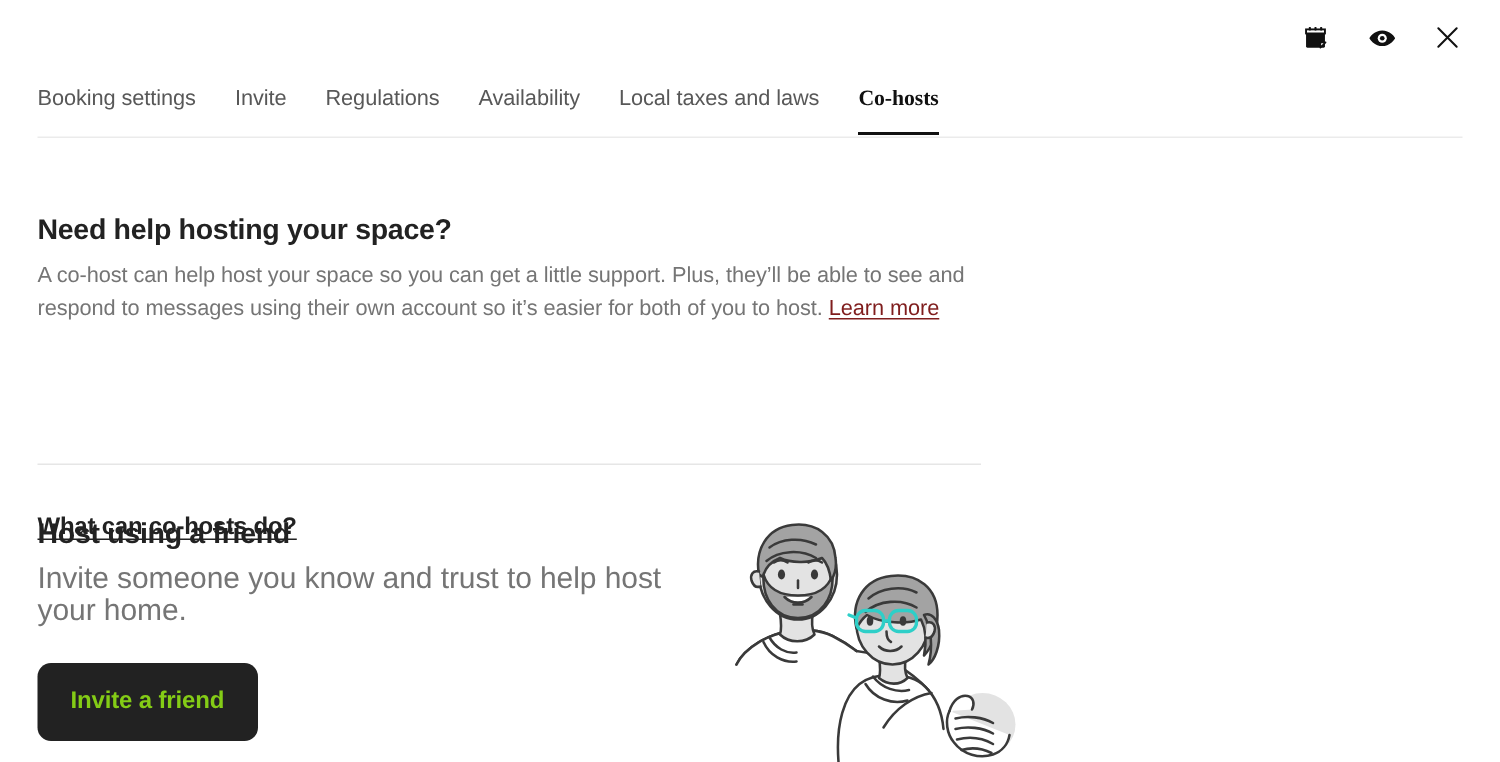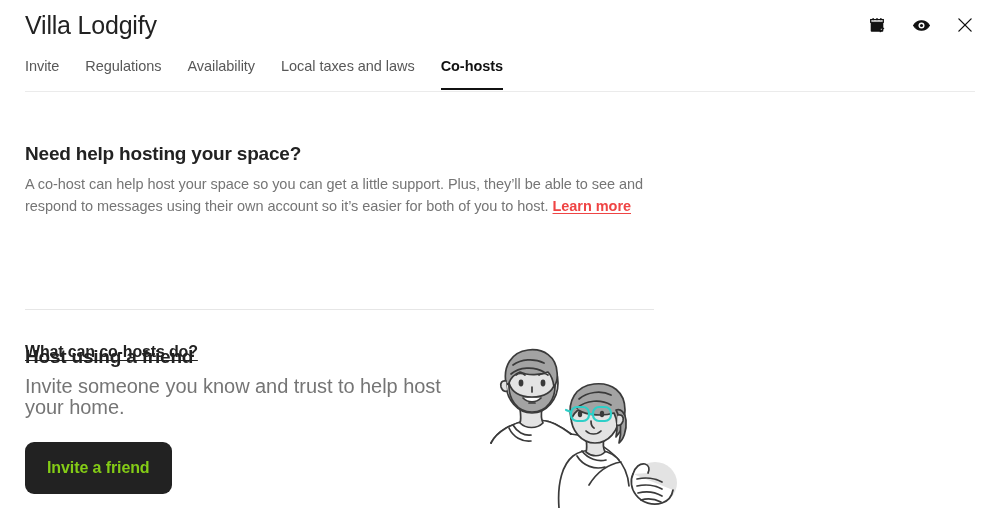--- a/index.html
+++ b/index.html
@@ -73,20 +73,21 @@
     cursor: pointer;
     white-space: nowrap;
     letter-spacing: -0.05px;
   }
 
   .tab:last-child { margin-right: 0; }
 
   .tab.active {
     color: #111111;
     font-weight: 700;
+    font-family: Liberation Serif, serif;
   }
 
   .tab.active::after {
     content: "";
     position: absolute;
     left: 0;
     right: 0;
     bottom: 0;
     height: 2px;
     background: #111111;
@@ -126,22 +127,22 @@
 
   .section-body {
     margin-top: 7px;
     font-size: 14.5px;
     line-height: 22px;
     color: #757575;
     letter-spacing: -0.05px;
   }
 
   .inline-link {
-    color: #ef4444;
-    font-weight: 700;
+    color: #7f1d1d;
+    font-weight: 400;
     text-decoration: underline;
     text-underline-offset: 2px;
     cursor: pointer;
   }
 
   .cohost-link {
     position: absolute;
     left: 25px;
     top: 246px;
     font-size: 16px;
@@ -209,21 +210,20 @@
     width: 200px;
     height: 165px;
     overflow: hidden;
   }
 </style>
 </head>
 <body>
 
 <div class="header">
 
-  <div class="page-title">Villa Lodgify</div>
 
   <div class="header-actions">
 
     <button class="icon-btn" title="Calendar">
       <svg width="18" height="18" viewBox="0 0 20 20" fill="none" aria-hidden="true">
         <path d="M3 5.5h14v11a1 1 0 0 1-1 1H4a1 1 0 0 1-1-1v-11z" fill="#111"></path>
         <rect x="3" y="4" width="14" height="3" fill="#fff" stroke="#111" stroke-width="1.4"></rect>
         <rect x="5" y="2.2" width="1.6" height="2.6" rx="0.5" fill="#111"></rect>
         <rect x="9.2" y="2.2" width="1.6" height="2.6" rx="0.5" fill="#111"></rect>
         <rect x="13.4" y="2.2" width="1.6" height="2.6" rx="0.5" fill="#111"></rect>
@@ -241,20 +241,21 @@
 
     <button class="icon-btn" title="Close">
       <svg width="18" height="18" viewBox="0 0 20 20" fill="none" aria-hidden="true">
         <path d="M3.2 3.2 16.8 16.8M16.8 3.2 3.2 16.8" stroke="#111" stroke-width="1.5" stroke-linecap="round"></path>
       </svg>
     </button>
 
   </div>
 
   <div class="tabs">
+    <div class="tab">Booking settings</div>
     <div class="tab">Invite</div>
     <div class="tab">Regulations</div>
     <div class="tab">Availability</div>
     <div class="tab">Local taxes and laws</div>
     <div class="tab active">Co-hosts</div>
   </div>
 
   <div class="tabs-rule"></div>
 </div>
 

